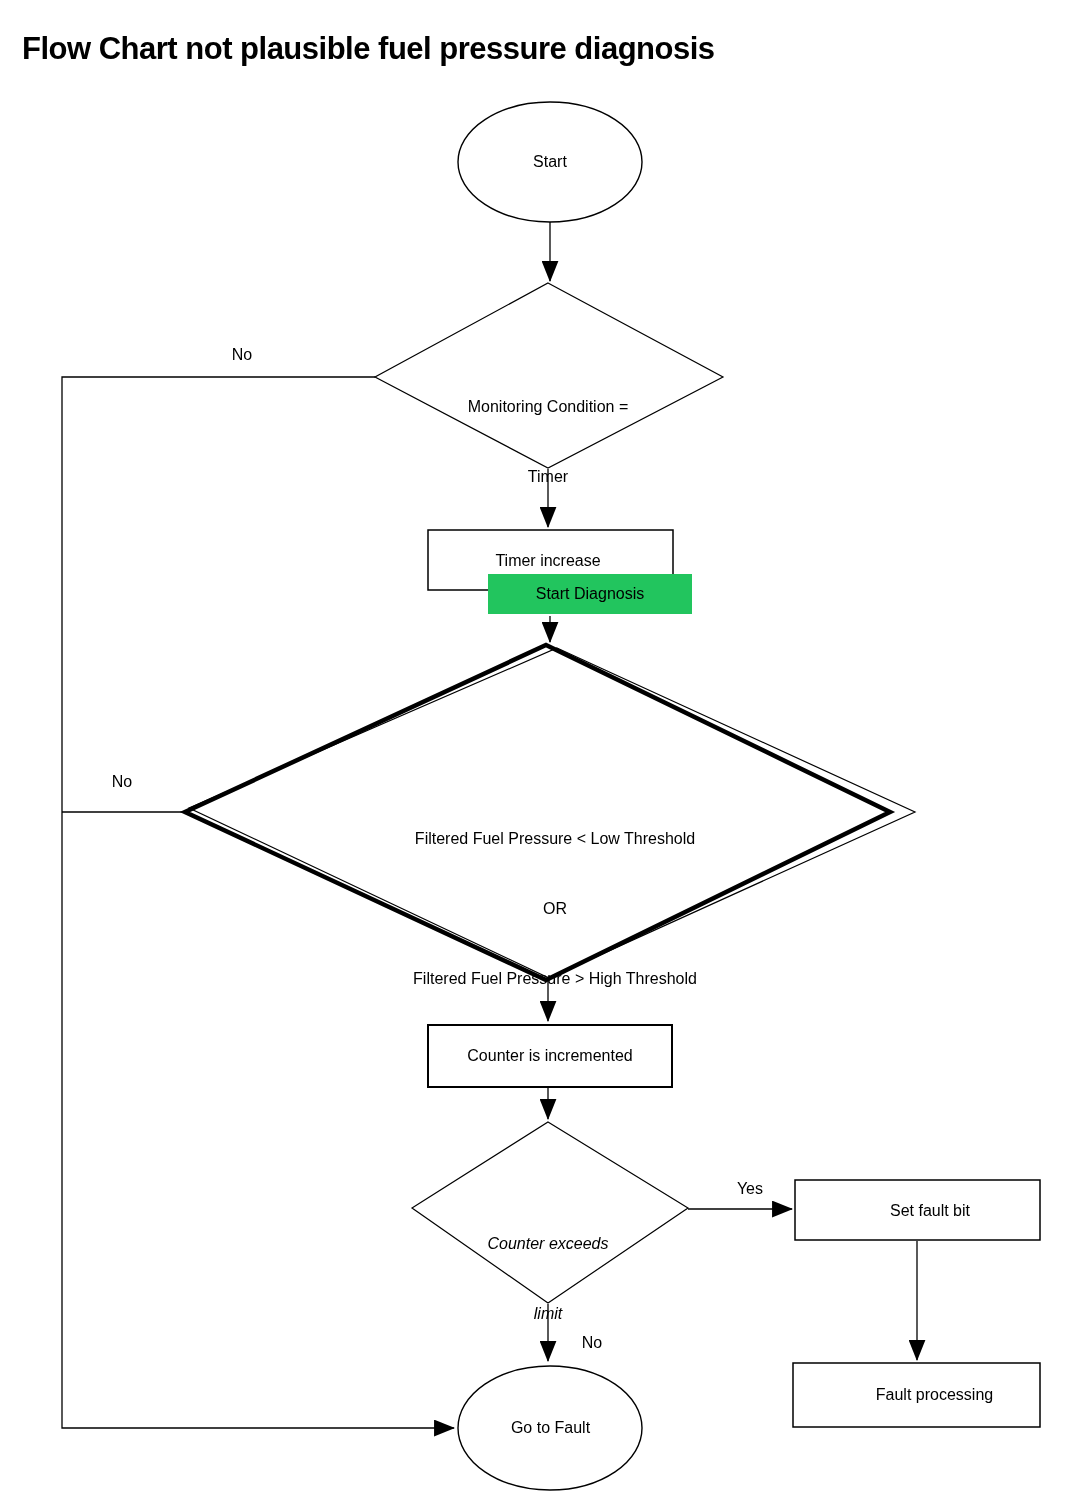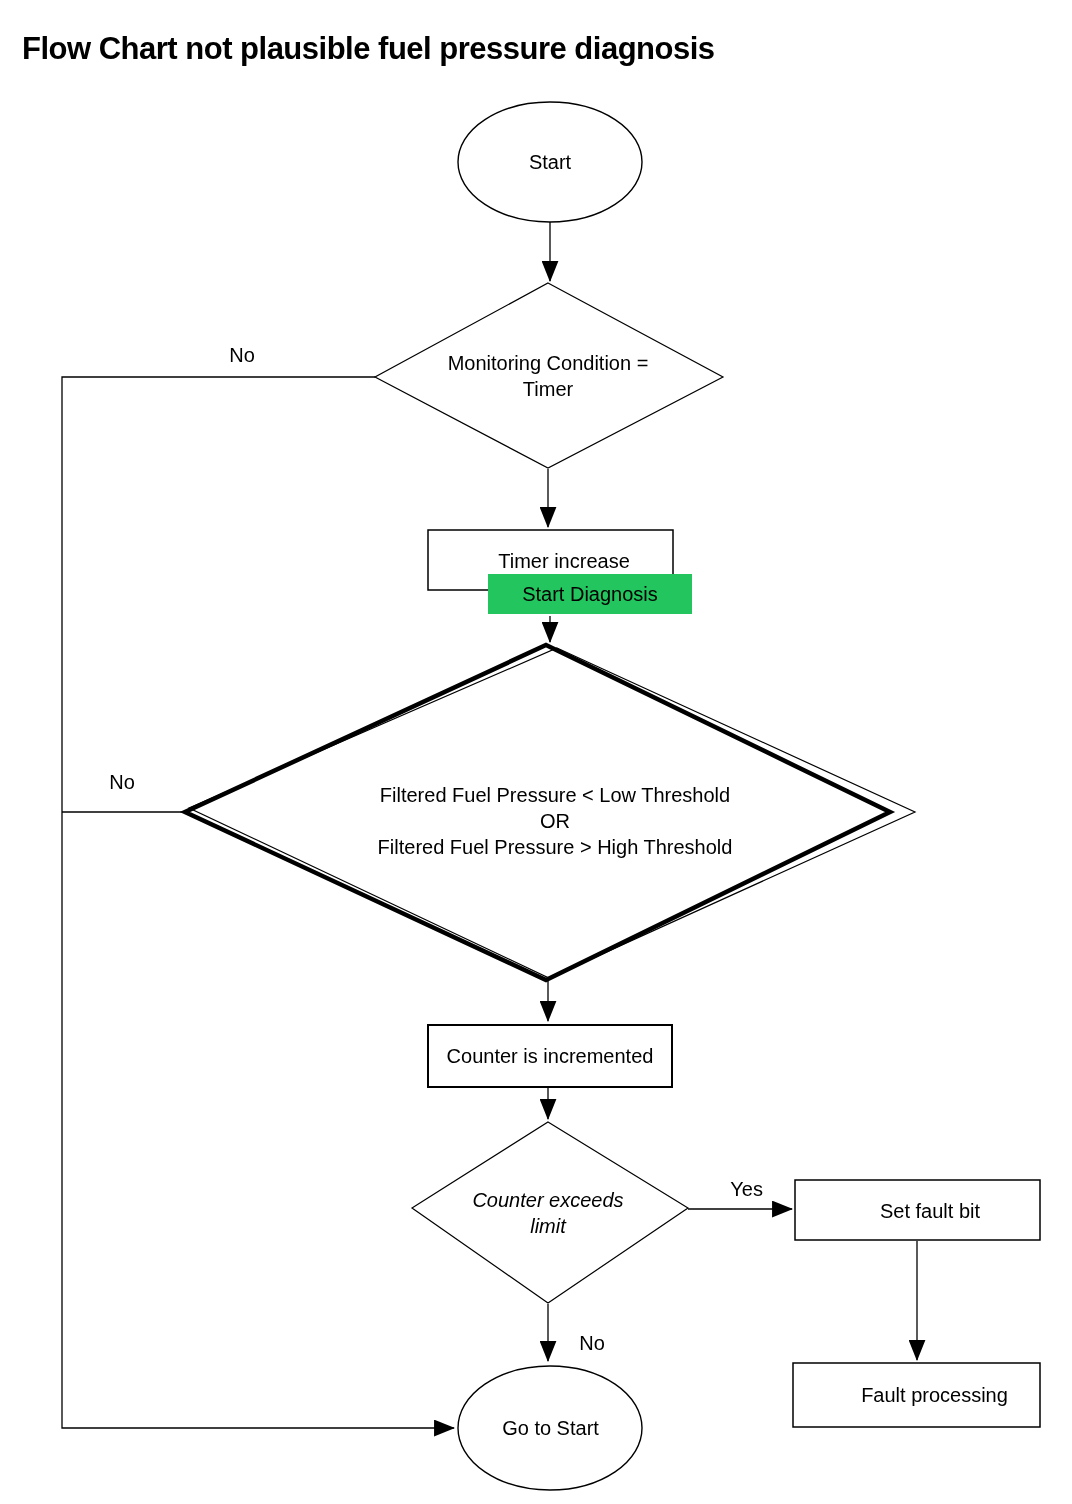--- a/index.html
+++ b/index.html
@@ -22,26 +22,26 @@
     white-space: nowrap;
     margin-left: 8px;
   }
   svg.canvas {
     position: absolute;
     left: 0;
     top: 0;
   }
   .lbl {
     position: absolute;
-    font-size: 20px;
+    font-size: 16px;
     line-height: 26px;
     text-align: center;
     white-space: nowrap;
   }
-  .lbl .ln { display: block; }
+  .lbl .ln { display: block; margin-top: 44px; }
   #lbl-start-diagnosis {
     background: #22c55e;
     display: flex;
     align-items: center;
     justify-content: center;
   }
 </style>
 </head>
 <body>
 
@@ -81,21 +81,21 @@
 
   <div class="lbl" style="left:458px; top:149px; width:184px;">Start</div>
 
   <div class="lbl" style="left:212px; top:342px; width:60px;">No</div>
 
   <div class="lbl" style="left:378px; top:350px; width:340px;">
     <span class="ln">Monitoring Condition =</span>
     <span class="ln">Timer</span>
   </div>
 
-  <div class="lbl" style="left:444px; top:548px; width:240px;">Timer increase</div>
+  <div class="lbl" style="left:428px; top:548px; width:240px;">Timer increase</div>
 
   <div class="lbl" id="lbl-start-diagnosis" style="left:488px; top:574px; width:204px; height:40px;">Start Diagnosis</div>
 
   <div class="lbl" style="left:92px; top:769px; width:60px;">No</div>
 
   <div class="lbl" style="left:343px; top:782px; width:424px;">
     <span class="ln">Filtered Fuel Pressure &lt; Low Threshold</span>
     <span class="ln">OR</span>
     <span class="ln">Filtered Fuel Pressure &gt; High Threshold</span>
   </div>
@@ -108,15 +108,15 @@
   </div>
 
   <div class="lbl" style="left:703px; top:1176px; width:60px;text-align:right;">Yes</div>
 
   <div class="lbl" style="left:795px; top:1198px; width:270px;">Set fault bit</div>
 
   <div class="lbl" style="left:562px; top:1330px; width:60px;">No</div>
 
   <div class="lbl" style="left:793px; top:1382px; width:283px;">Fault processing</div>
 
-  <div class="lbl" style="left:458px; top:1415px; width:185px;">Go to Start</div>
+  <div class="lbl" style="left:458px; top:1415px; width:185px;">Go to Fault</div>
 
 </div>
 
 </body></html>

